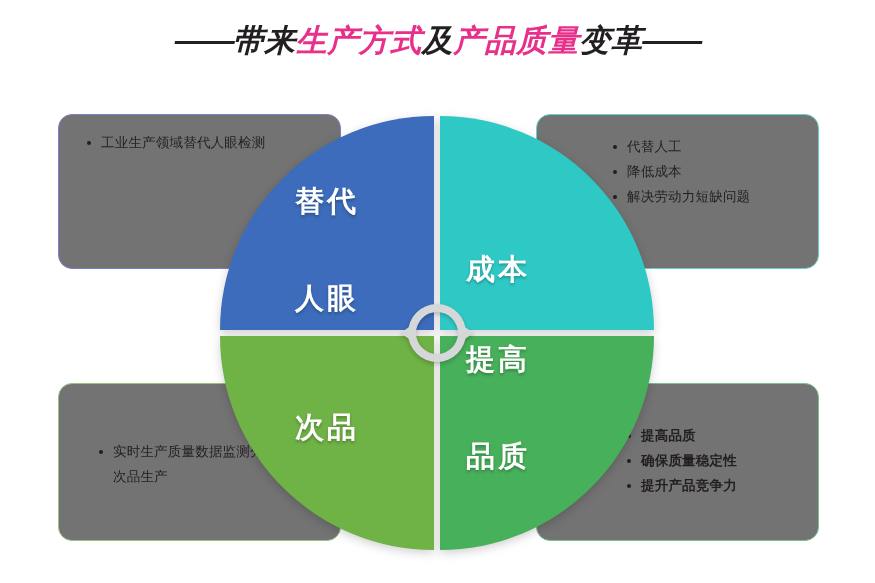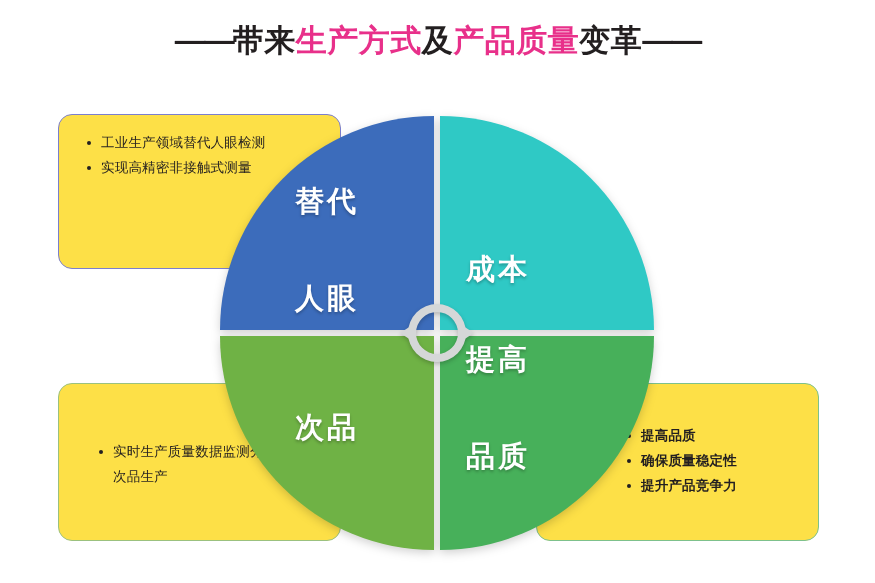--- a/index.html
+++ b/index.html
@@ -20,35 +20,36 @@
   }
 
   
   #title-bar {
     position: absolute;
     top: 24px;
     left: 0;
     width: 875px;
     text-align: center;
     white-space: nowrap;
+    font-style: italic;
   }
   #title-bar .t-seg {
     font-size: 31px;
     font-weight: bold;
     letter-spacing: 0.5px;
     color: #231f20;
     line-height: 1.1;
   }
   #title-bar .t-seg.accent { color: #e8308a; }
   #title-bar .t-seg.dash { color: #231f20; letter-spacing: -2px; }
 
   
   .infobox {
     position: absolute;
-    background: #fde047;
+    background: #737373;
     border-radius: 14px;
     border: 1.4px solid #8d8fd6;
     z-index: 1;
     padding: 14px 18px;
   }
   .infobox.tl { left: 58px;  top: 114px; width: 283px; height: 155px; border-color: #7b7fcf; }
   .infobox.tr { left: 536px; top: 114px; width: 283px; height: 155px; border-color: #63d3cd; }
   .infobox.bl { left: 58px;  top: 383px; width: 283px; height: 158px; border-color: #9bc17f; }
   .infobox.br { left: 536px; top: 383px; width: 283px; height: 158px; border-color: #7dc18c; }
 
@@ -126,24 +127,30 @@
 
 <div id="stage">
 
   <div id="title-bar">
     <span class="t-seg dash">——</span><span class="t-seg">带来</span><span class="t-seg accent">生产方式</span><span class="t-seg">及</span><span class="t-seg accent">产品质量</span><span class="t-seg">变革</span><span class="t-seg dash">——</span>
   </div>
 
   <div class="infobox tl">
     <ul>
       <li>工业生产领域替代人眼检测</li>
-      <li>实现高精密非接触式测量</li>
-    </ul>
-  </div>
-
+    </ul>
+  </div>
+
+  <div class="infobox tr">
+    <ul>
+      <li>代替人工</li>
+      <li>降低成本</li>
+      <li>解决劳动力短缺问题</li>
+    </ul>
+  </div>
 
   <div class="infobox bl">
     <ul>
       <li>实时生产质量数据监测分析，减少次品生产</li>
     </ul>
   </div>
 
   <div class="infobox br">
     <ul>
       <li>提高品质</li>

